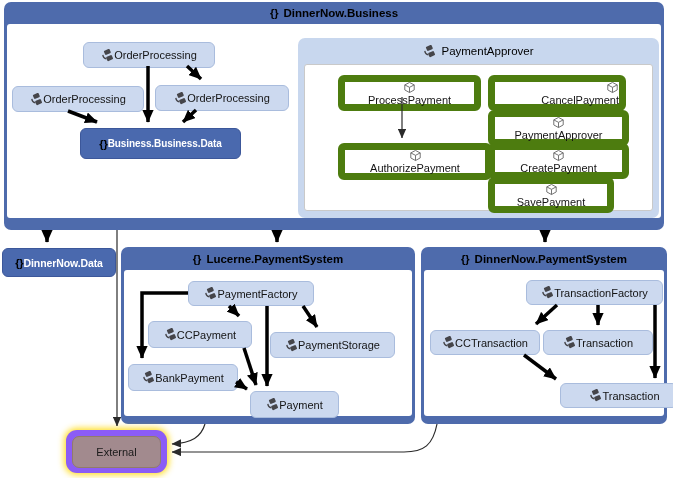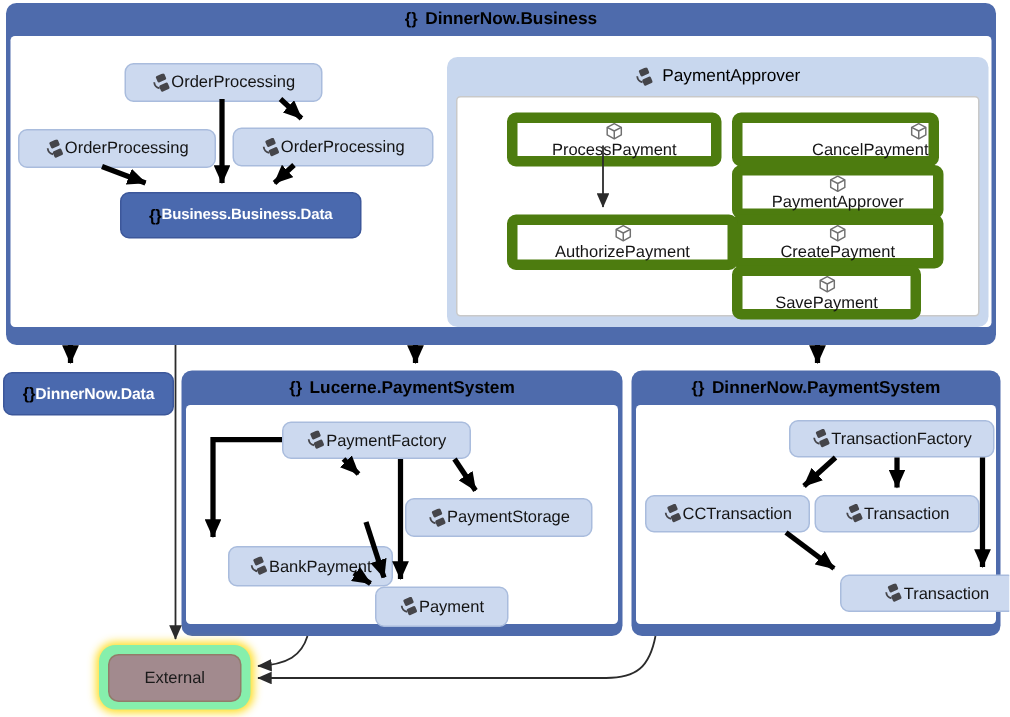--- a/index.html
+++ b/index.html
@@ -23,21 +23,21 @@
   .node{position:absolute;display:flex;align-items:center;justify-content:center;gap:0;
         border-radius:6px;font-size:11px;color:#141414;z-index:3;white-space:nowrap;}
   .node-light{background:#ccd9ef;border:1px solid #a9bcdd;}
   .node-white{background:#fff;border:7px solid #4d7c0f;flex-direction:column;}
   .node-dark{background:#4a69ae;color:#fff;font-weight:bold;font-size:10px;letter-spacing:-0.1px;
              border:1px solid #3c579a;}
   .braces{font-weight:bold;color:#000;font-size:11px;}
   .ic{flex:0 0 auto;}
 
   
-  .external-wrap{position:absolute;left:66px;top:430px;width:101px;height:43px;background:#86efac;
+  .external-wrap{position:absolute;left:66px;top:430px;width:101px;height:43px;background:#8b5cf6;
                  border-radius:11px;box-shadow:0 0 6px 2px rgba(255,216,0,.85);z-index:3;
                  display:flex;align-items:center;justify-content:center;}
   .external-node{width:87px;height:30px;background:#a28a8e;border:1px solid #927c6a;border-radius:7px;
                  display:flex;align-items:center;justify-content:center;font-size:11px;color:#1a1a1a;}
 
   
   .edges{position:absolute;left:0;top:0;z-index:4;pointer-events:none;}
   .e-thick{stroke:#000;stroke-width:3.5;fill:none;}
   .e-thin{stroke:#2b2b2b;stroke-width:1.2;fill:none;}
 </style>
@@ -151,27 +151,33 @@
     </div>
     <div class="body" style="top:23px;bottom:8px;"></div>
   </div>
 
   <div class="node node-light" style="left:188px;top:281px;width:124px;height:23px;">
     <svg class="ic" width="13" height="13" viewBox="0 0 16 16">
         <use href="#ic-ns"></use>
       </svg>
     <span>PaymentFactory</span>
   </div>
+  <div class="node node-light" style="left:148px;top:321px;width:102px;height:25px;">
+    <svg class="ic" width="13" height="13" viewBox="0 0 16 16">
+        <use href="#ic-ns"></use>
+      </svg>
+    <span>CCPayment</span>
+  </div>
   <div class="node node-light" style="left:270px;top:332px;width:123px;height:24px;">
     <svg class="ic" width="13" height="13" viewBox="0 0 16 16">
         <use href="#ic-ns"></use>
       </svg>
     <span>PaymentStorage</span>
   </div>
-  <div class="node node-light" style="left:152px;top:364px;width:108px;height:25px;">
+  <div class="node node-light" style="left:128px;top:364px;width:108px;height:25px;">
     <svg class="ic" width="13" height="13" viewBox="0 0 16 16">
         <use href="#ic-ns"></use>
       </svg>
     <span>BankPayment</span>
   </div>
   <div class="node node-light" style="left:250px;top:391px;width:87px;height:25px;">
     <svg class="ic" width="13" height="13" viewBox="0 0 16 16">
         <use href="#ic-ns"></use>
       </svg>
     <span>Payment</span>

